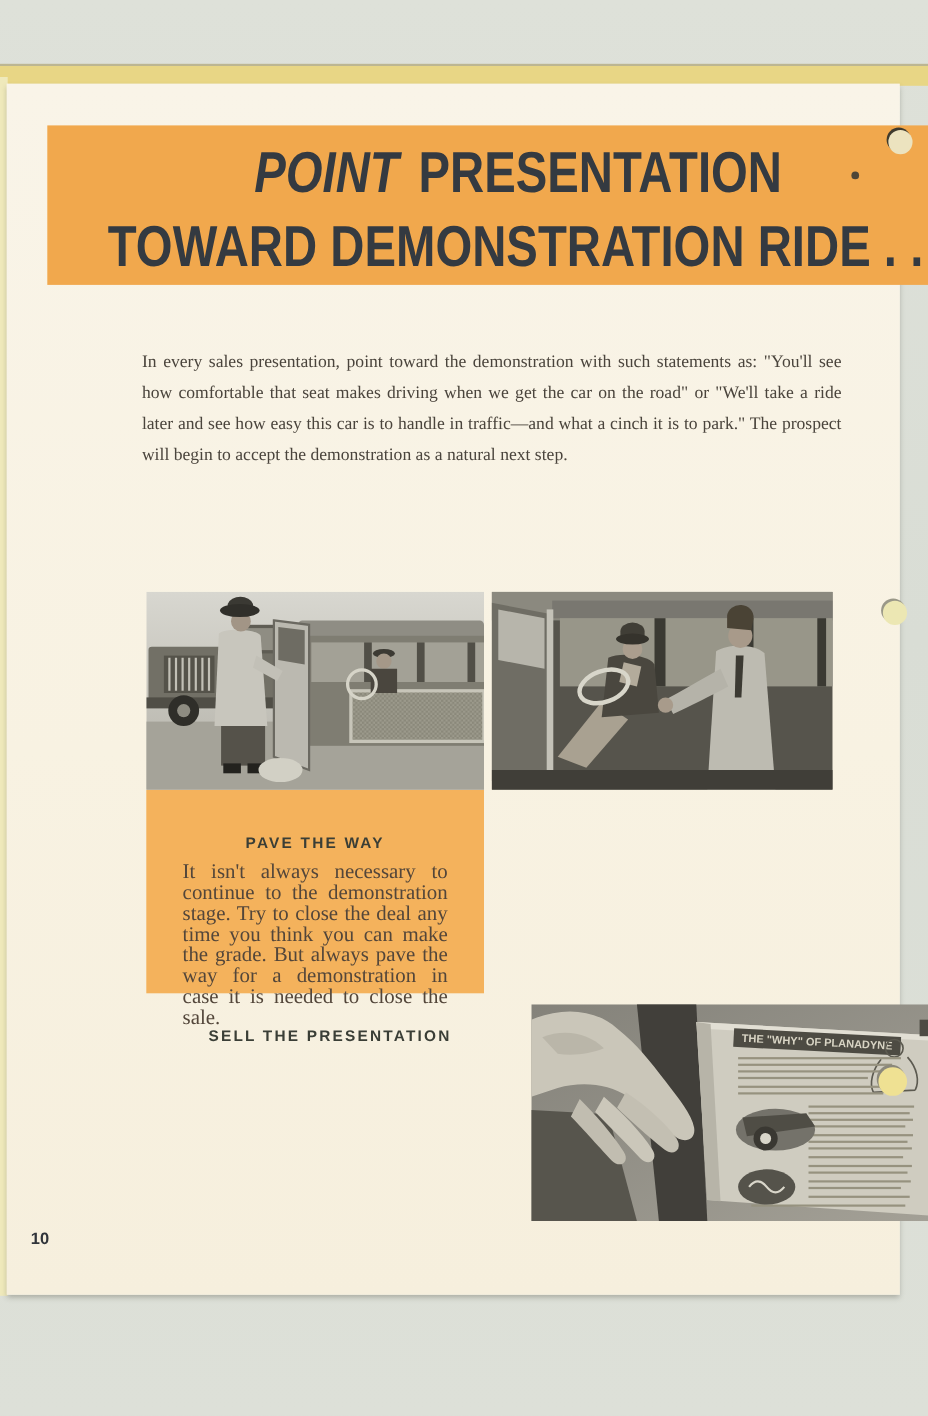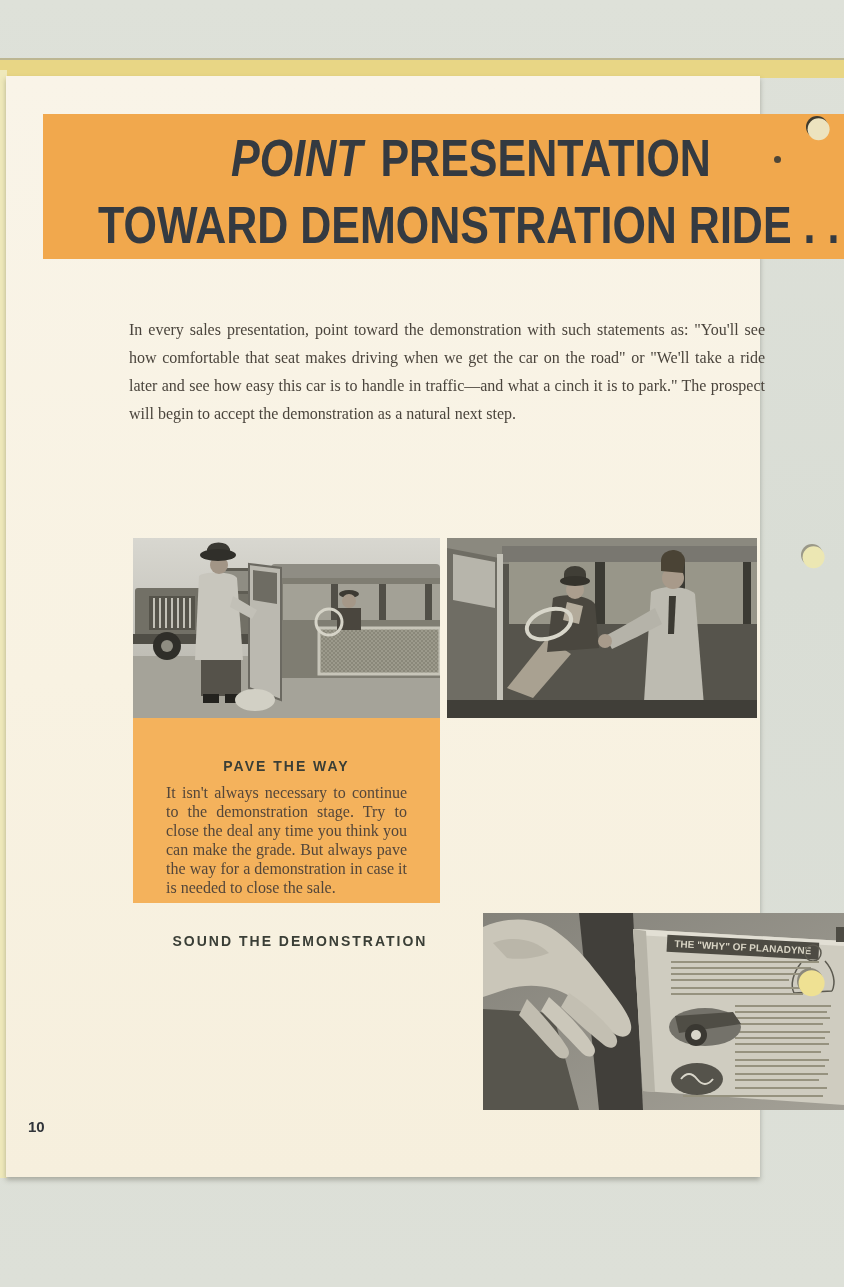--- a/index.html
+++ b/index.html
@@ -8,21 +8,21 @@
   .noselect{user-select:none;}
 
   
   .scan-bg{position:absolute;left:0;top:0;width:844px;height:1287px;
            background:linear-gradient(180deg,#dee1d9 0%,#d9ddd5 45%,#dde0d8 100%);}
   .sheet-top{position:absolute;left:0;top:58px;width:844px;height:20px;
              background:linear-gradient(180deg,#bcb692 0 2px,#e8d685 2px 100%);}
   .sheet-left{position:absolute;left:0;top:70px;width:7px;height:1108px;background:#efe9bb;}
 
   
-  .page{position:absolute;left:6px;top:76px;width:754px;height:1101px;
+  .page{position:absolute;left:6px;top:76px;width:812px;height:1101px;
         background:linear-gradient(180deg,#f9f4e8 0%,#f8f2e2 55%,#f6efdd 100%);
         box-shadow:0 3px 5px rgba(70,70,55,.35);}
 
   
   .banner{position:absolute;left:37px;top:38px;width:801px;height:145px;
           background:#f1a84d;}
   .banner-text{padding-top:9px;padding-left:55px;text-align:center;
                transform:scaleY(1.22);transform-origin:50% 0;
                font-family:"Liberation Sans", sans-serif;font-weight:bold;
                color:#343a41;}
@@ -35,21 +35,21 @@
 
   
   .fig{position:absolute;top:462px;margin:0;}
   .fig1{left:127px;width:307px;}
   .fig2{left:441px;width:310px;}
   .photo{display:block;width:100%;height:180px;}
   .figcap{background:#f4b25c;height:153px;padding:16px;margin:0;}
   .figcap h3{margin:0;padding:24px 0 0 0;text-align:center;
              font-family:"Liberation Sans", sans-serif;font-weight:bold;
              font-size:14px;letter-spacing:2px;color:#3a3e36;}
-  .figcap p{margin:9px 17px 0 17px;font-size:16px;line-height:19px;
+  .figcap p{margin:9px 17px 0 17px;font-size:19px;line-height:19px;
             text-align:justify;color:#53463a;}
 
   
   .sell{position:absolute;left:120px;top:857px;width:348px;color:#4a443c;}
   .sell h3{margin:0 0 10px 0;text-align:center;
            font-family:"Liberation Sans", sans-serif;font-weight:bold;
            font-size:14px;letter-spacing:2px;color:#3a3e36;}
   .sell p{margin:0;font-size:14.5px;line-height:22px;text-align:justify;}
 
   
@@ -183,21 +183,21 @@
         <circle cx="158" cy="103" r="7" fill="#a89b8b"></circle>
         <path d="M222,58 L229,58 L227,96 L221,96 Z" fill="#3c3a33"></path>
         <circle cx="226" cy="40" r="11" fill="#a89a8a"></circle>
         <path d="M214,22 a12,11 0 0 1 24,2 l-2,11 -22,-2 z" fill="#4a4335"></path>
       </g>
       <rect y="162" width="310" height="18" fill="#403e38"></rect>
     </svg>
   </figure>
 
   <section class="sell">
-    <h3>SOUND THE DEMONSTRATION</h3>
+    <h3>SELL THE PRESENTATION</h3>
   </section>
 
   <svg class="bookphoto" viewBox="0 0 361 197">
     <defs>
       <linearGradient id="bg3" x1="0" y1="0" x2="1" y2="1">
         <stop offset="0" stop-color="#84827a"></stop>
           <stop offset="1" stop-color="#a3a096"></stop>
       </linearGradient>
     </defs>
     <rect width="361" height="197" fill="url(#bg3)"></rect>

